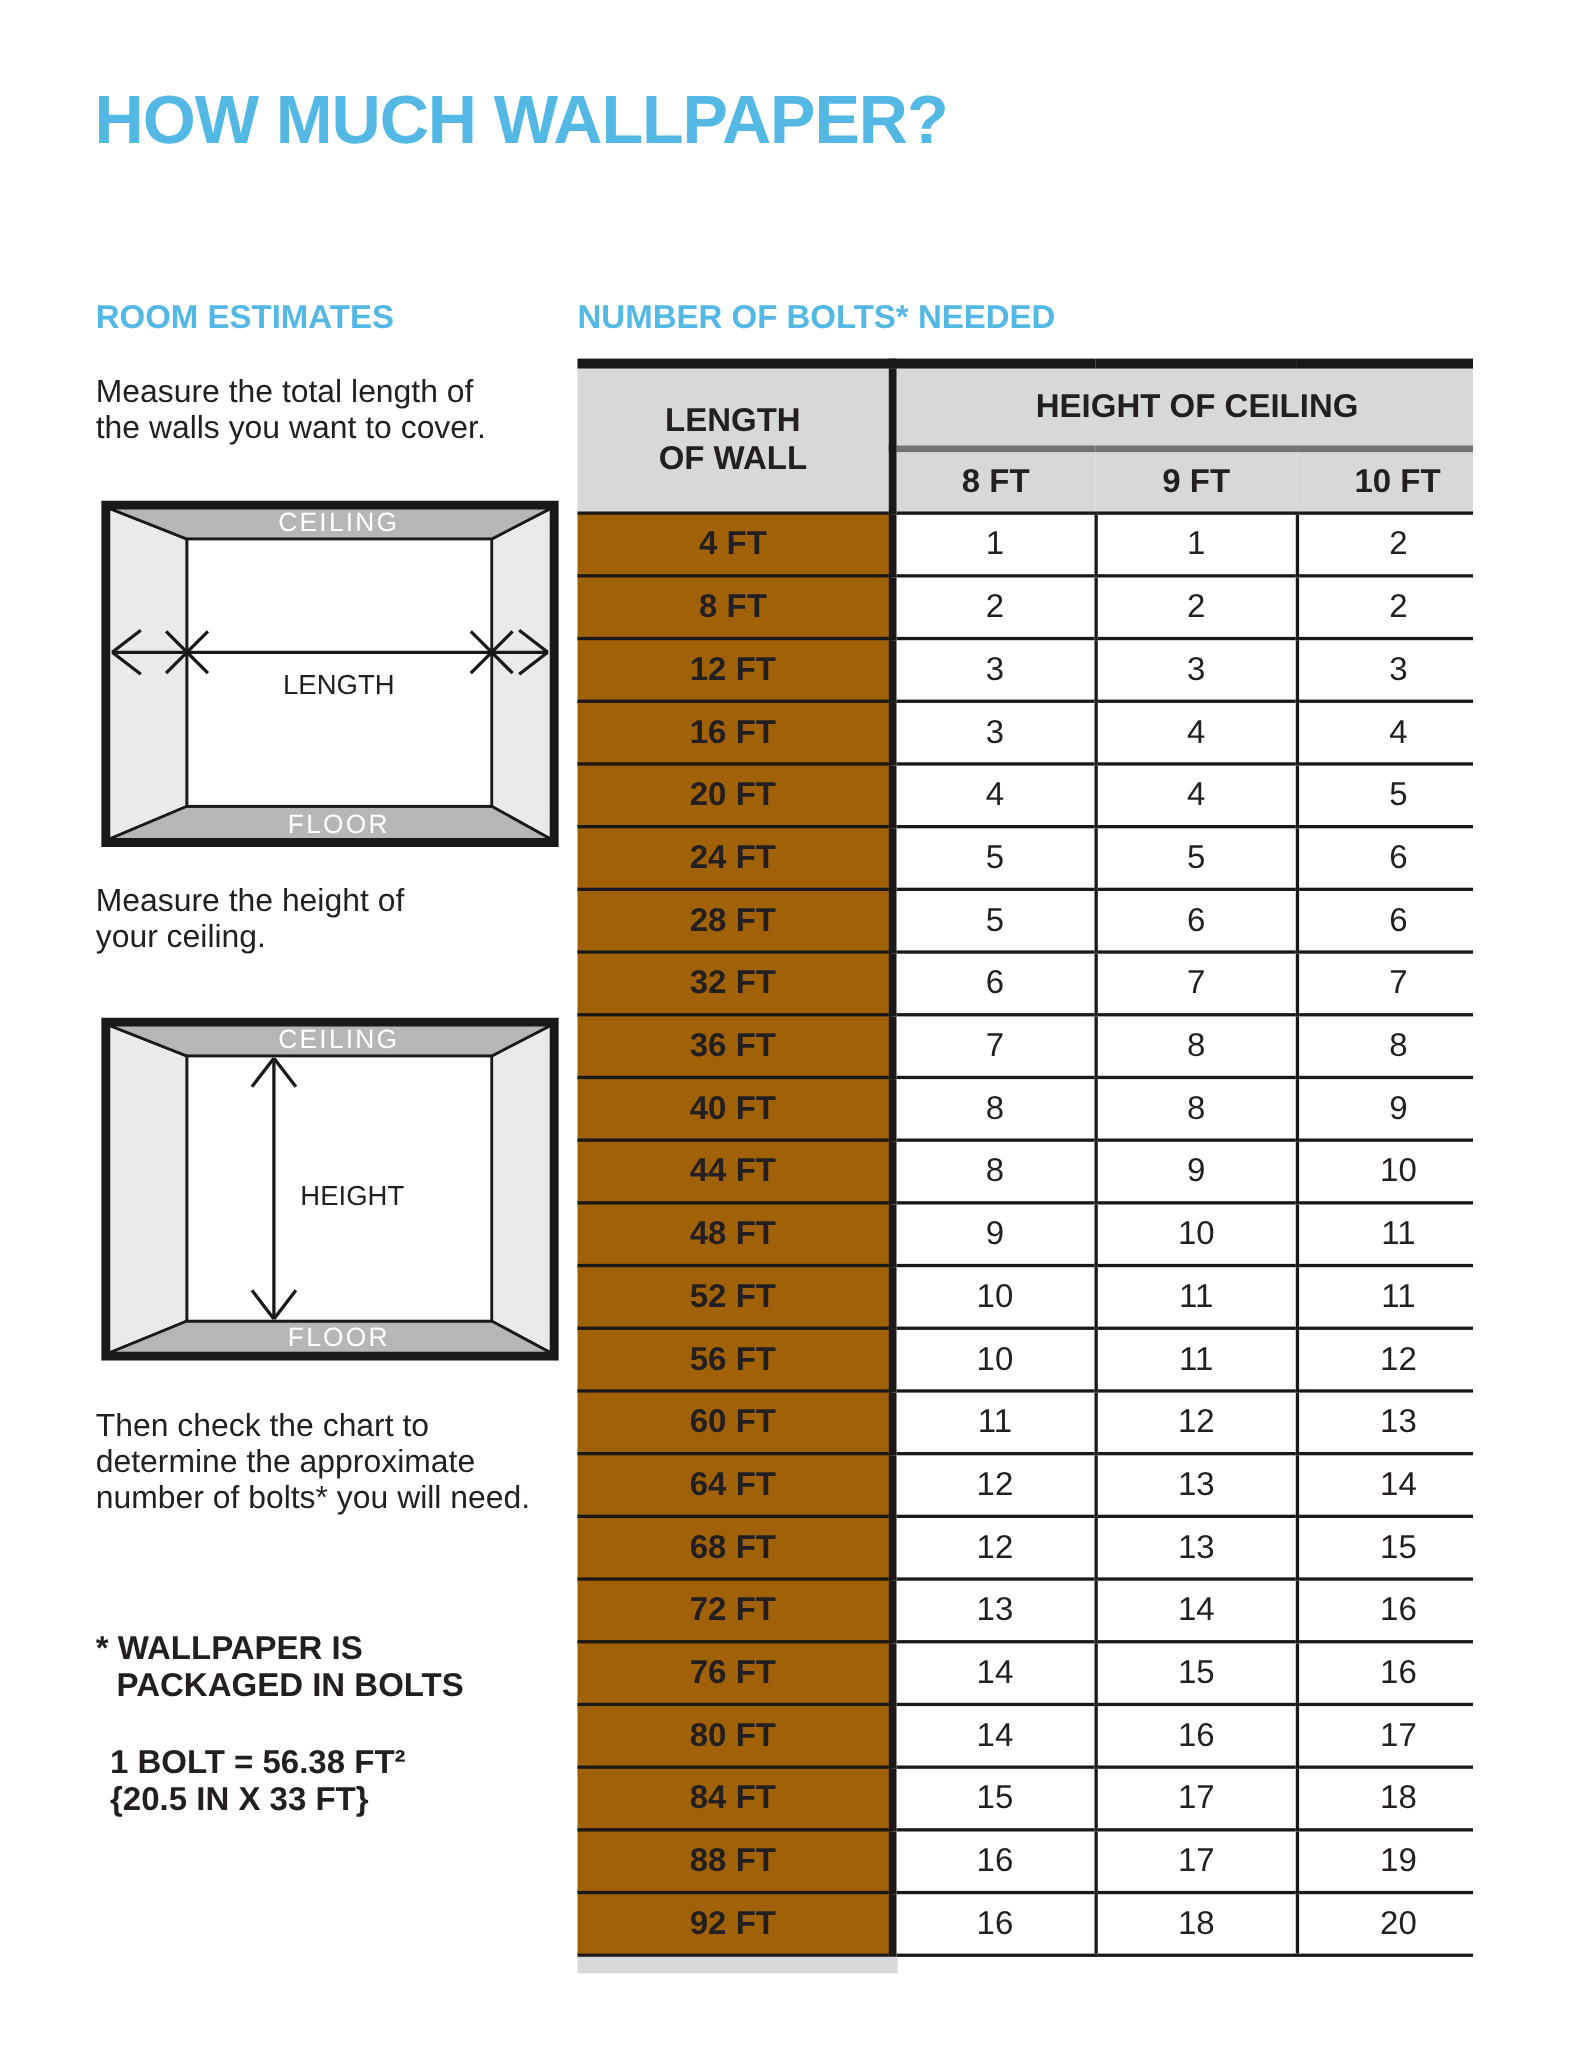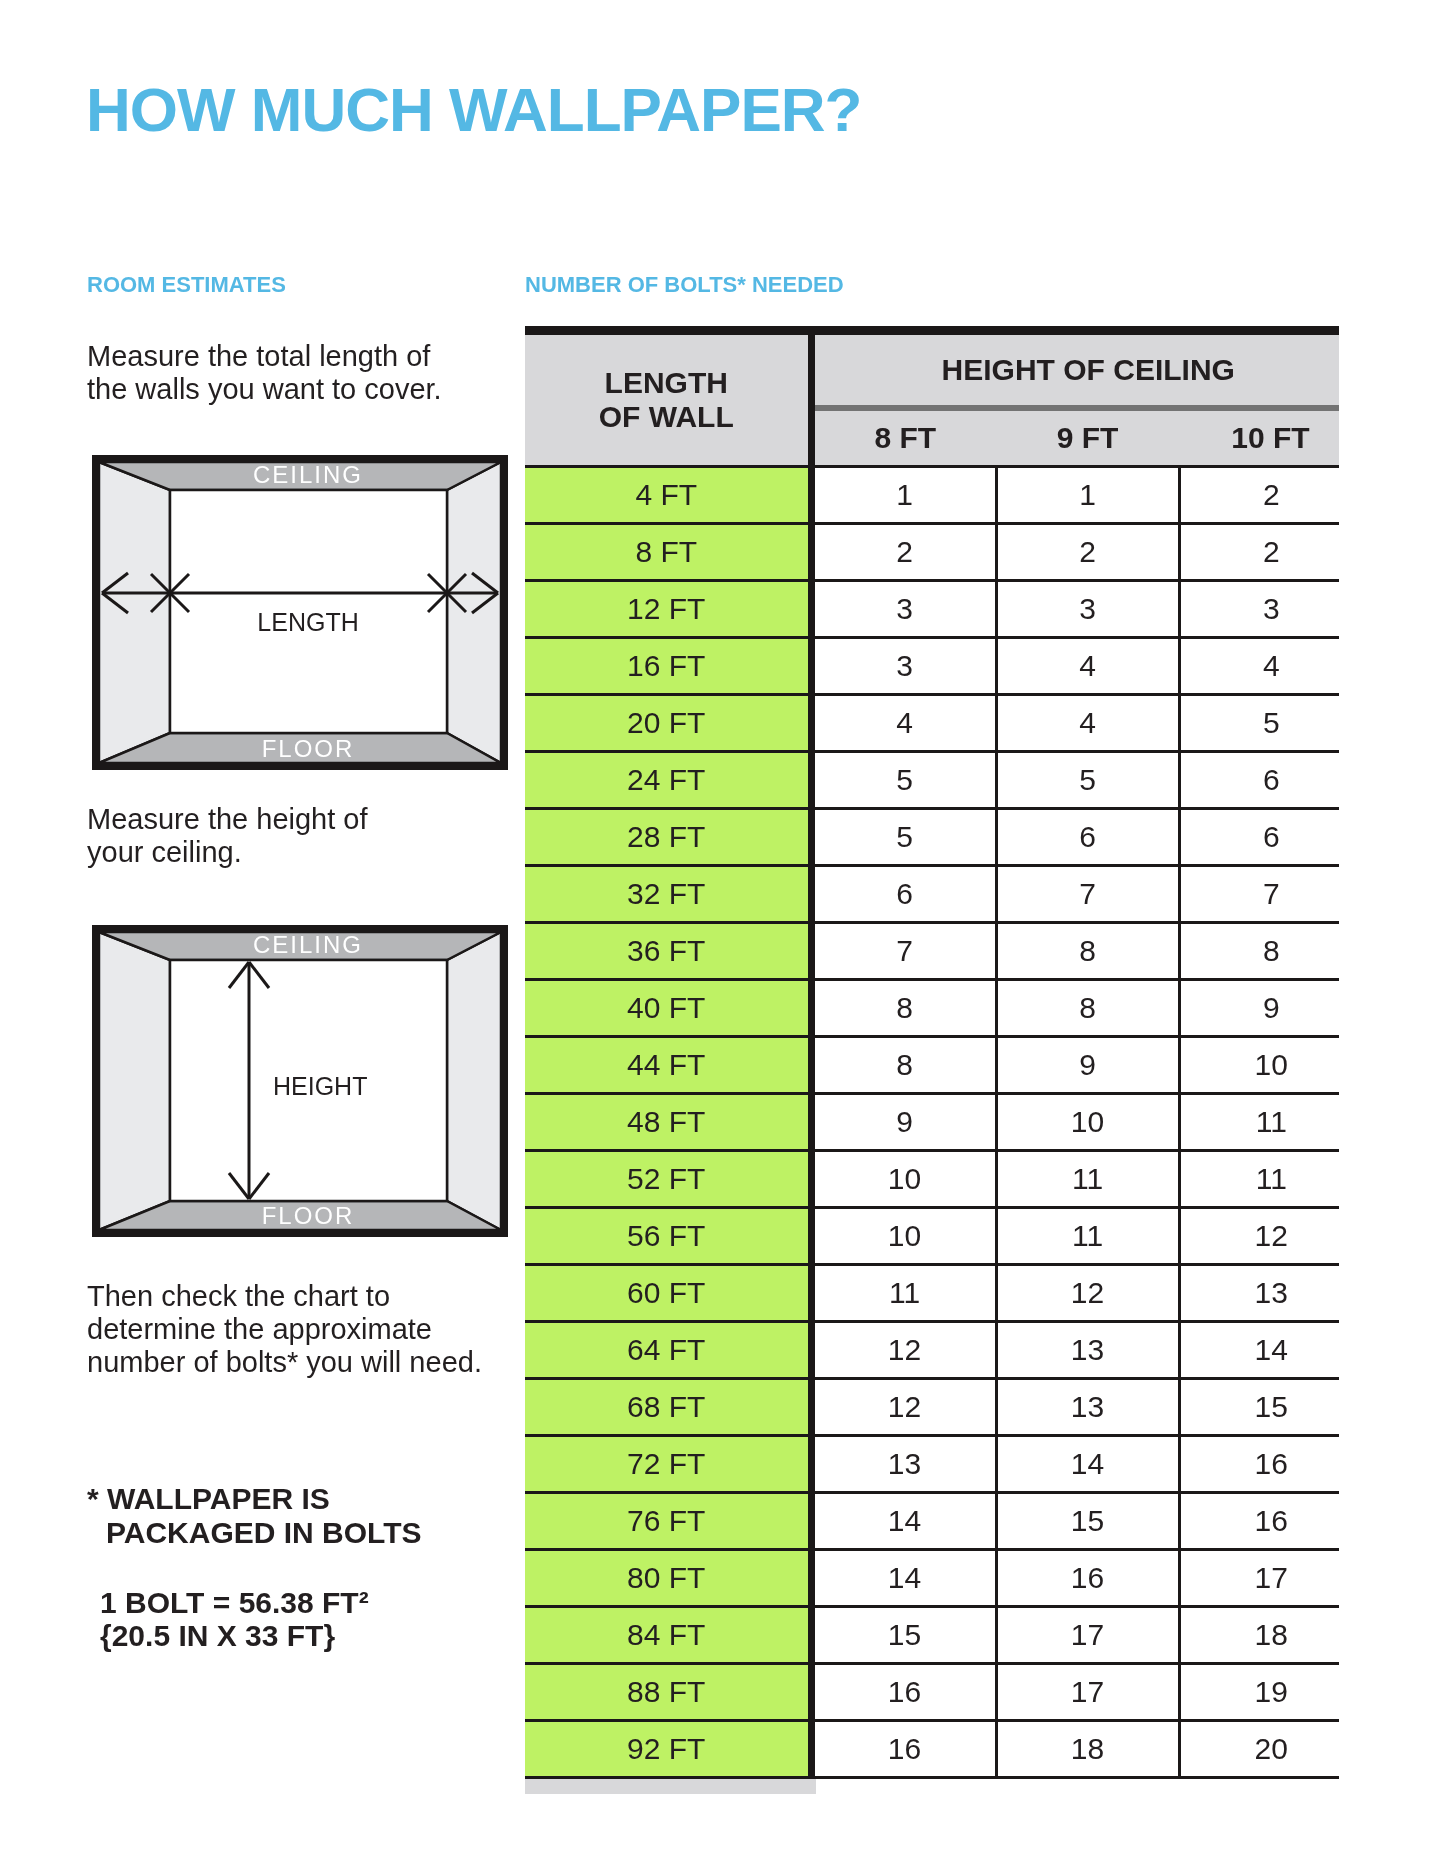--- a/index.html
+++ b/index.html
@@ -4,21 +4,21 @@
 <style>
   html,body { margin:0; padding:0; background:#ffffff; }
   body { width:1445px; height:1870px; font-family:"Liberation Sans", sans-serif; color:#231f20; }
   .page { position:relative; width:1339px; height:1870px; overflow:hidden; background:#ffffff; }
 
   .main-title {
     position:absolute; left:86px; top:74px;
     font-size:62px; font-weight:bold; letter-spacing:-1px;
     color:#54b8e4; white-space:nowrap;
   }
-  .blue-heading { font-size:22px; font-weight:bold; color:#54b8e4; white-space:nowrap; }
+  .blue-heading { font-size:30px; font-weight:bold; color:#54b8e4; white-space:nowrap; }
   #room-heading  { position:absolute; left:87px; top:272px; }
   #table-heading { position:absolute; left:525px; top:272px; width:837px; text-align:left; }
 
   .body-text {
     position:absolute; left:87px;
     font-size:29px; line-height:33px; white-space:pre-line; color:#231f20;
   }
   #step1 { top:340px; }
   #step2 { top:803px; }
   #step3 { top:1280px; }
@@ -39,21 +39,21 @@
     padding:0; margin:0; font-size:30px; text-align:center; vertical-align:middle;
     color:#231f20;
   }
   th.corner {
     width:286px; background:#d8d8da; font-weight:bold;
     border-right:7px solid #1b1818; white-space:pre-line; line-height:34px;
   }
   th.group { background:#d8d8da; font-weight:bold; height:70px; border-bottom:6px solid #737373; }
   th.colh  { background:#d8d8da; font-weight:bold; height:54px; }
   tbody td { border-top:3px solid #1b1818; height:54px; }
-  td.rowlabel { background:#bef264; font-weight:normal; border-right:7px solid #1b1818; }
+  td.rowlabel { background:#a16207; font-weight:bold; border-right:7px solid #1b1818; }
   td.val + td.val { border-left:3px solid #1b1818; }
   tbody tr:last-child td { border-bottom:3px solid #1b1818; }
 
   .table-stub { position:absolute; left:525px; top:1779px; width:291px; height:15px; background:#d8d8da; }
 </style>
 </head>
 <body>
 
 <div class="page">
 

